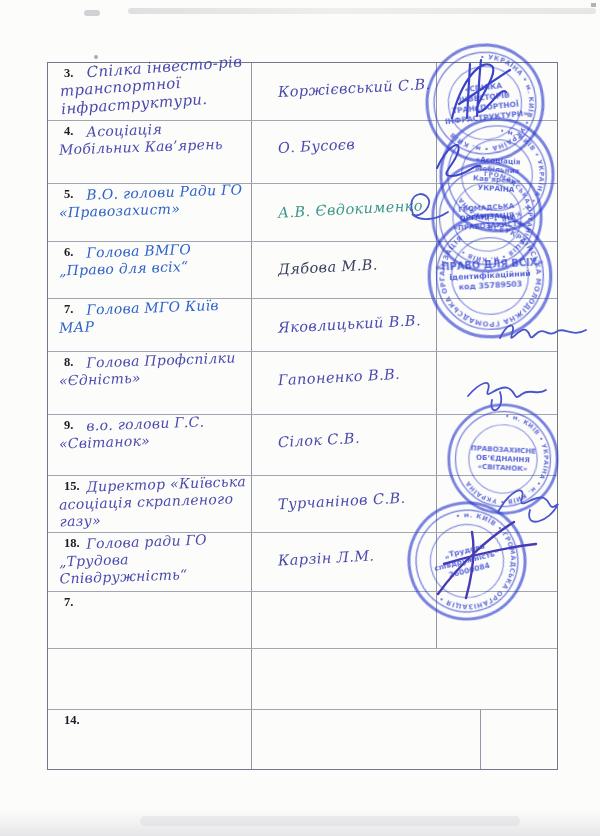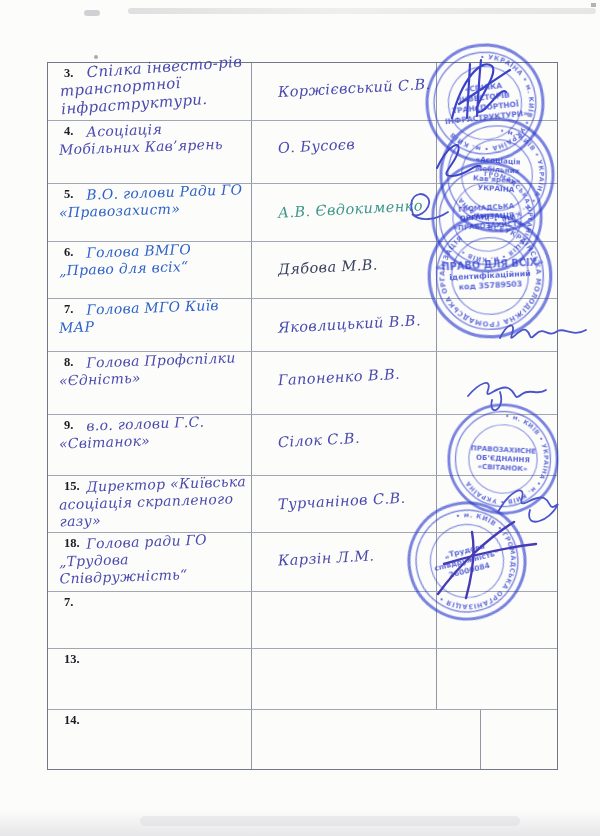--- a/index.html
+++ b/index.html
@@ -146,24 +146,20 @@
     <div class="row" style="height:58px">
       <div class="cell c1">
         <span class="num">7.</span>
         <span class="hw org"></span>
       </div>
       <div class="cell c2"><span class="hw name"></span></div>
       <div class="cell c3"></div>
     </div>
 
     <div class="row" style="height:61px">
-      <div class="cell c1">
-        <span class="num">13.</span>
-        <span class="hw org"></span>
-      </div>
       <div class="cell c2"><span class="hw name"></span></div>
       <div class="cell c3"></div>
     </div>
 
     <div class="row" style="height:59px">
       <div class="cell c1">
         <span class="num">14.</span>
         <span class="hw org"></span>
       </div>
       <div class="cell c2"><span class="hw name"></span></div>

